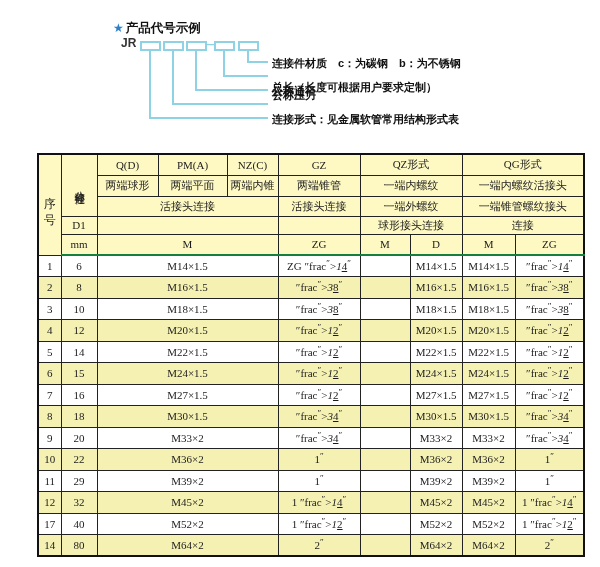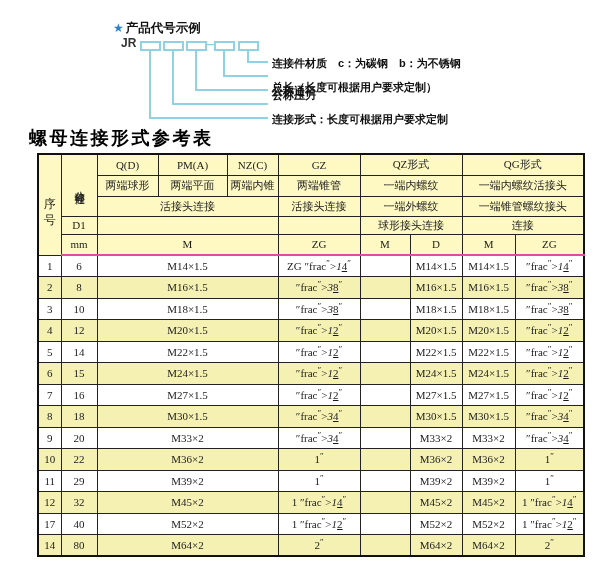--- a/index.html
+++ b/index.html
@@ -22,21 +22,21 @@
   .tbl-title{position:absolute;left:29px;top:126px;font-weight:bold;font-size:18px;
              letter-spacing:2.5px;color:#000;}
 
   
   table{position:absolute;left:37px;top:153px;width:546px;border-collapse:collapse;
         table-layout:fixed;font-size:11px;}
   th,td{border:1px solid #222;text-align:center;vertical-align:middle;padding:0;
         font-weight:normal;white-space:nowrap;overflow:hidden;}
   table{border:2px solid #111;}
   thead th{background:#fef9c3;}
-  thead tr.hdr-last th{border-bottom:2px solid #ec4899;}
+  thead tr.hdr-last th{border-bottom:2px solid #15803d;}
   tbody tr{height:21.5px;background:#fff;}
   tbody tr.alt{background:#f5f1b3;}
   tr.h1{height:21px;} tr.h2{height:21px;margin-left:32px;} tr.h3{height:20px;margin-left:28px;} tr.h4{height:18px;} tr.h5{height:21px;}
 
   .vtext{writing-mode:vertical-rl;text-orientation:upright;margin:0 auto;line-height:1;}
   .vt-seq{letter-spacing:18px;font-size:12px;}
   .vt-dn{letter-spacing:1px;font-size:10.5px;}
   .in{font-size:9px;position:relative;top:-4px;}
 </style>
 </head>
@@ -67,25 +67,24 @@
         <div class="vline" style="left: 223px; top: 50px; height: 27px; background: rgb(142, 210, 228);"></div>
         <div class="hline" style="left: 223px; top: 75px; width: 45px; background: rgb(142, 210, 228);"></div>
         <div class="vline" style="left: 247px; top: 50px; height: 13px; background: rgb(142, 210, 228);"></div>
         <div class="hline" style="left: 247px; top: 61px; width: 21px; background: rgb(142, 210, 228);"></div>
       </div>
     <div id="labels">
         <div class="dg-label" style="top: 56px;">连接件材质　c：为碳钢　b：为不锈钢</div>
         <div class="dg-label" style="top: 80px;">总长（长度可根据用户要求定制）</div>
         <div class="dg-label" style="top: 84px;">公称通径</div>
         <div class="dg-label" style="top: 88px;">公称压力</div>
-        <div class="dg-label" style="top: 112px;">连接形式：长度可根据用户要求定制</div>
+        <div class="dg-label" style="top: 112px;">连接形式：见金属软管常用结构形式表</div>
       </div>
   </div>
 
-  <div class="tbl-title">螺母连接形式参考表</div>
 
   <table>
     <colgroup>
       <col style="width:23px">
         <col style="width:36px">
         <col style="width:61px">
       <col style="width:69px">
         <col style="width:51px">
         <col style="width:82px">
       <col style="width:50px">

